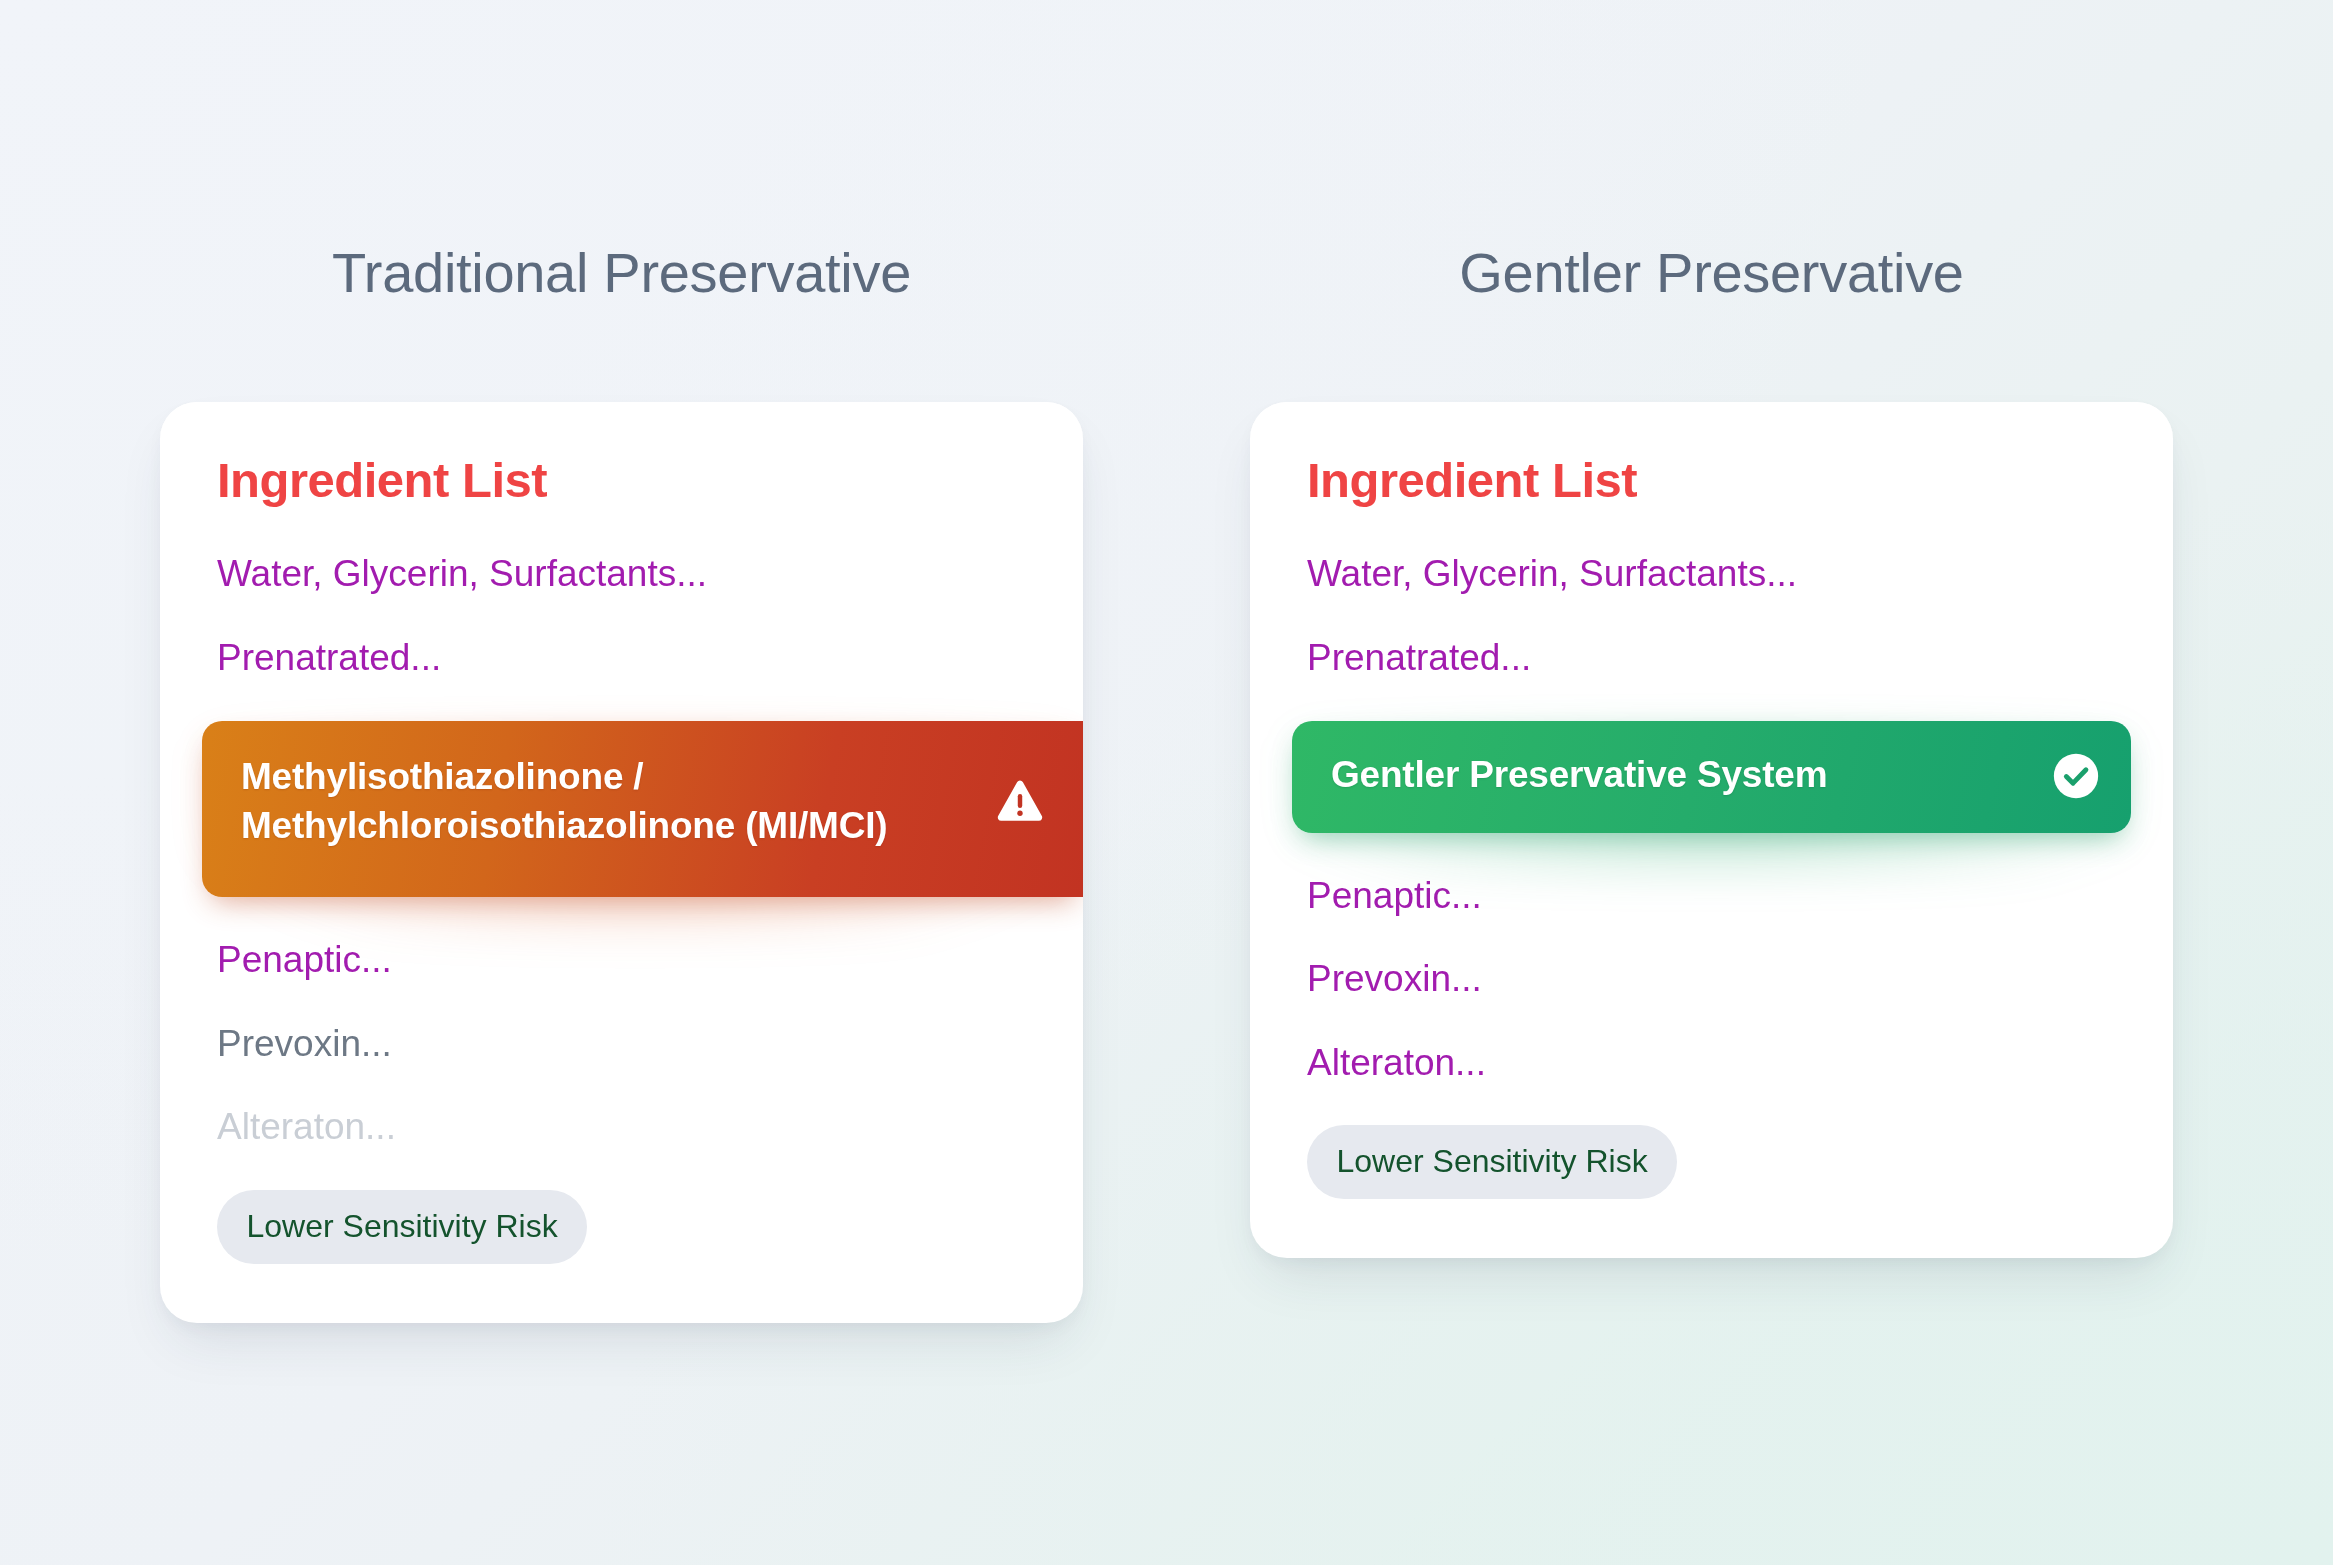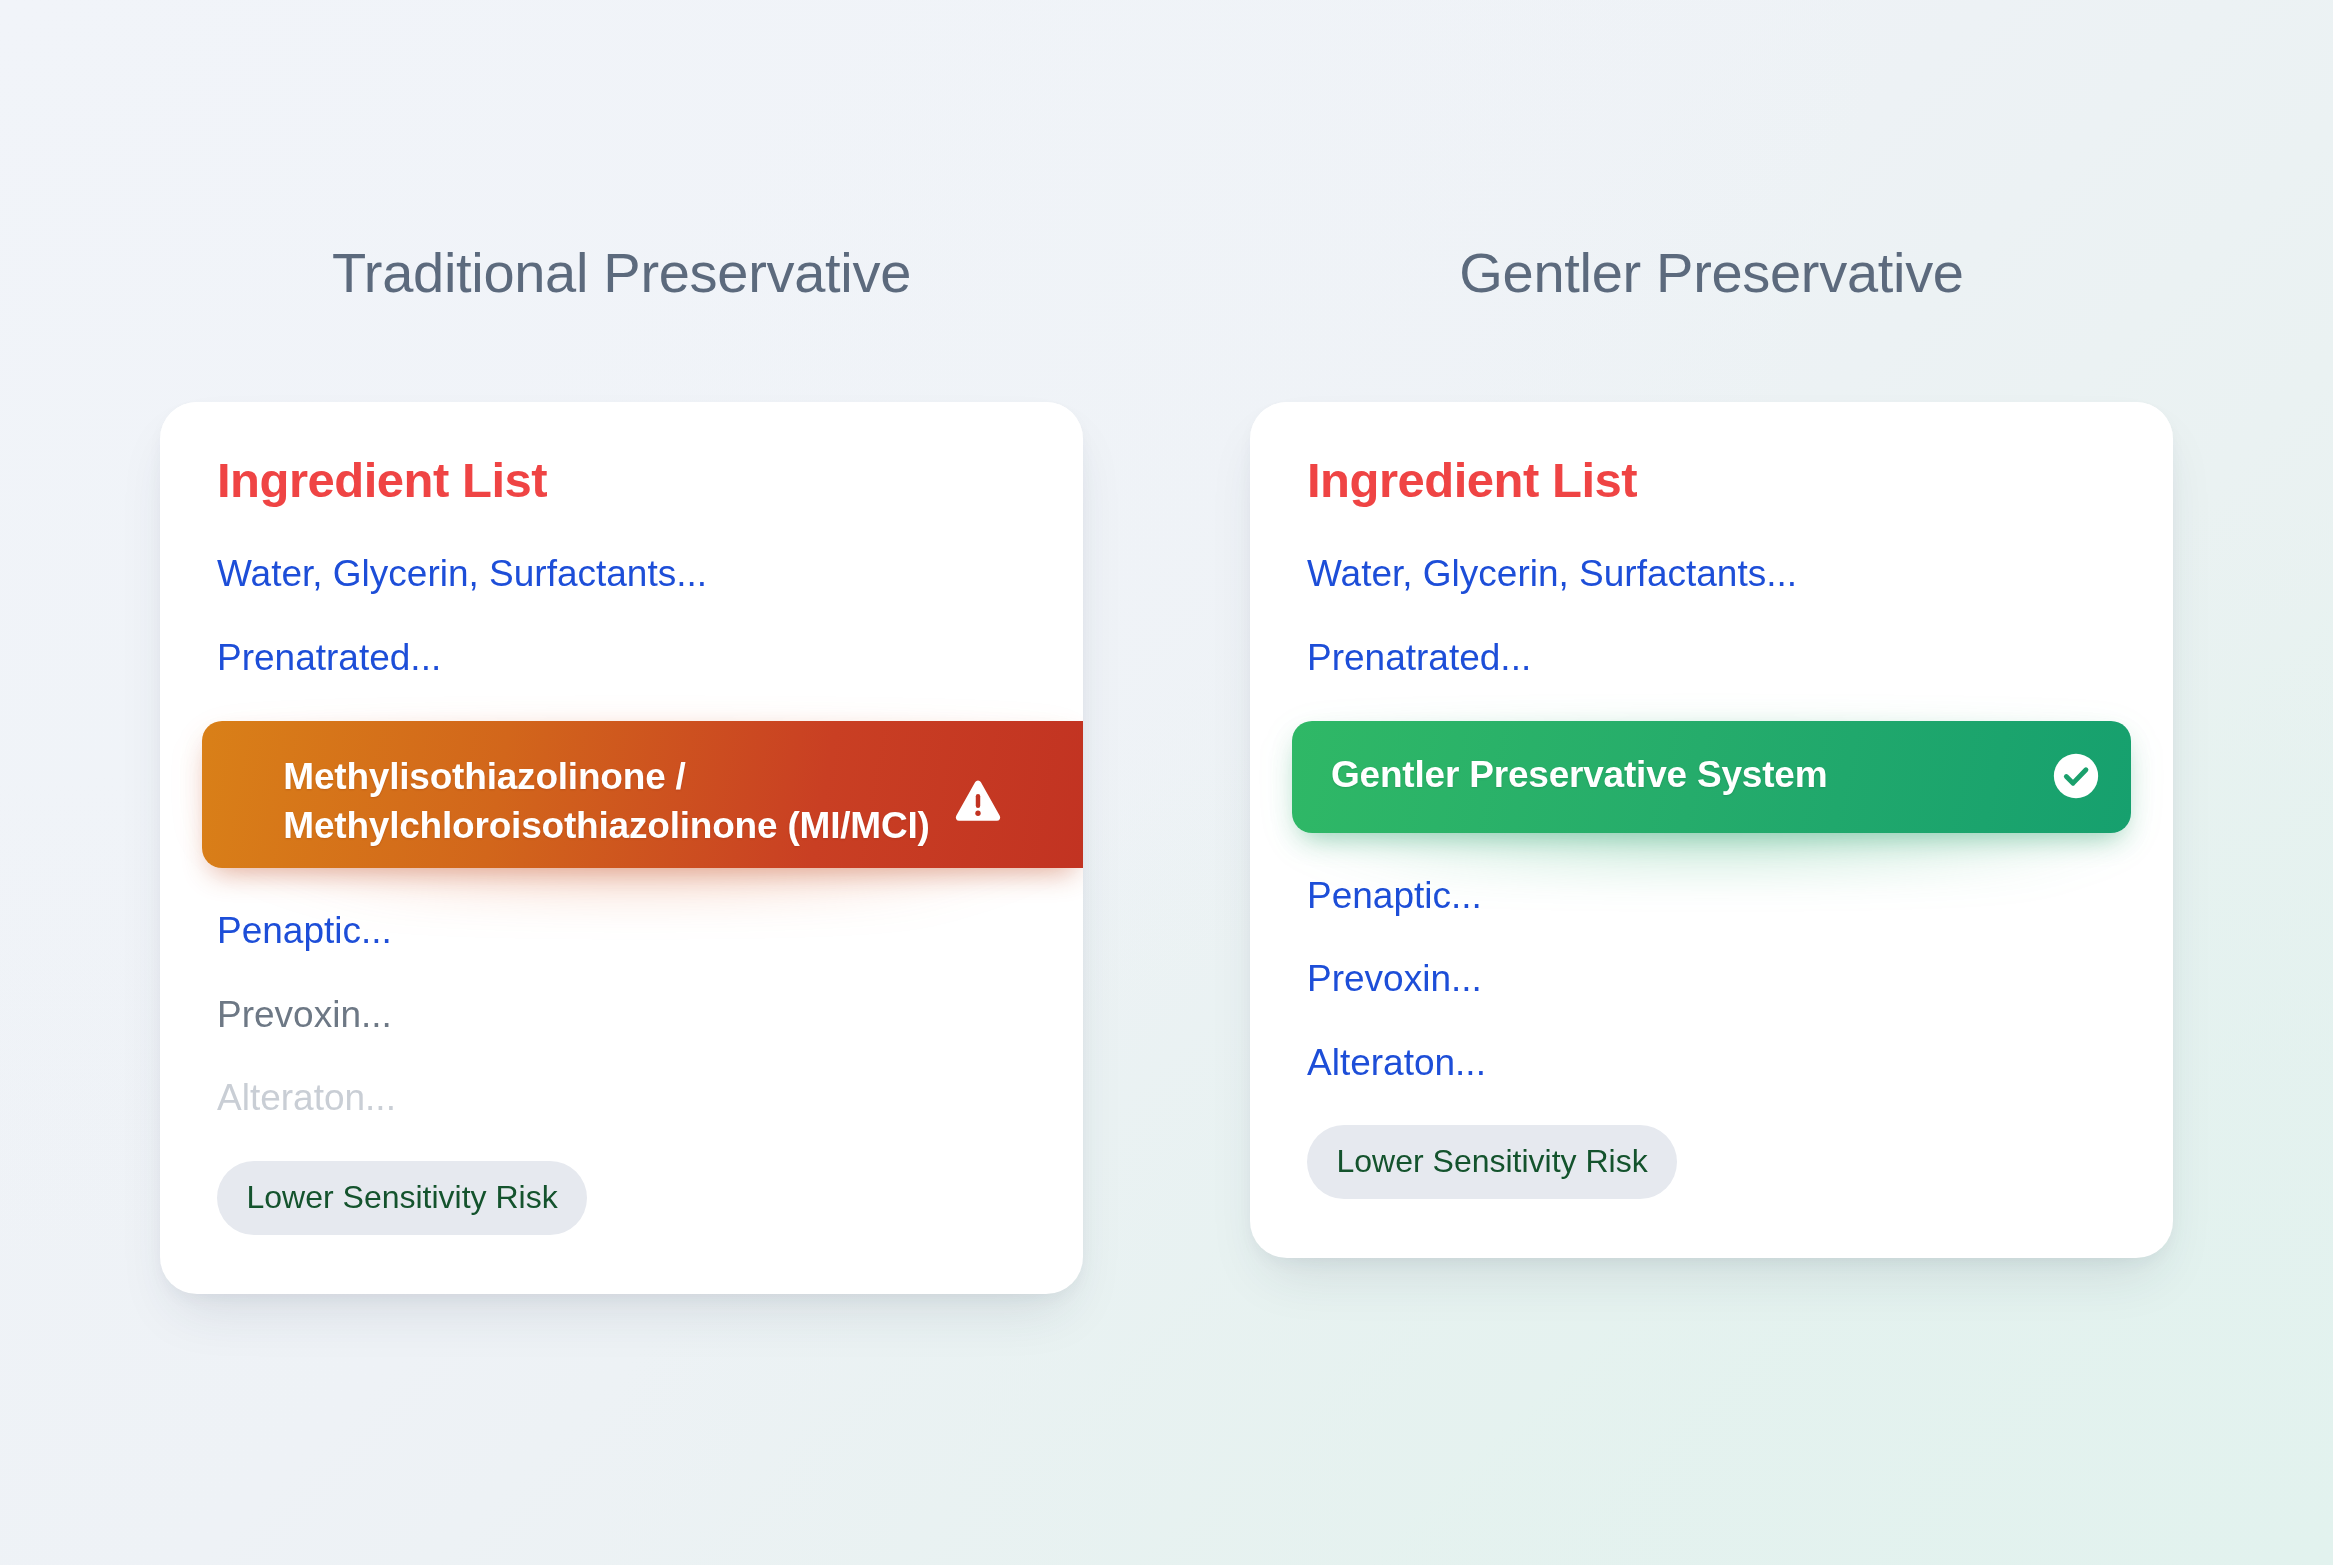--- a/index.html
+++ b/index.html
@@ -80,21 +80,21 @@
   }
 
   .ing-list {
     list-style: none;
     display: block;
   }
 
   .ing {
     font-size: 37px;
     line-height: 1.15;
-    color: #1d4ed8;
+    color: #a21caf;
     padding: 0 57px;
     margin-bottom: 41px;
     white-space: nowrap;
   }
 
   .ing.fade-1 { color: #6d7885; }
   .ing.fade-2 { color: #c9ced5; }
 
   
   .row-wrap { position: relative; margin-bottom: 42px; }
@@ -111,24 +111,24 @@
     pointer-events: none;
   }
 
   .row-danger {
     position: relative;
     margin-left: 42px;
     margin-right: 0;
     border-radius: 20px 0 0 20px;
     background: linear-gradient(100deg, #d98018 0%, #d2661b 34%, #c93f23 70%, #c23322 100%);
     box-shadow: 0 13px 28px -9.2px rgba(190,70,30,0.45);
-    padding: 31px 37px 18px 39px;
+    padding: 31px 37px 47px 39px;
     display: flex;
     align-items: center;
-    justify-content: center;
+    justify-content: space-between;
     gap: 22px;
   }
 
   .row-danger .row-label {
     font-size: 37px;
     font-weight: 700;
     line-height: 1.33;
     color: #ffffff;
     letter-spacing: -0.2px;
     text-shadow: 0 0.9px 1.8px rgba(120,30,10,0.22);

